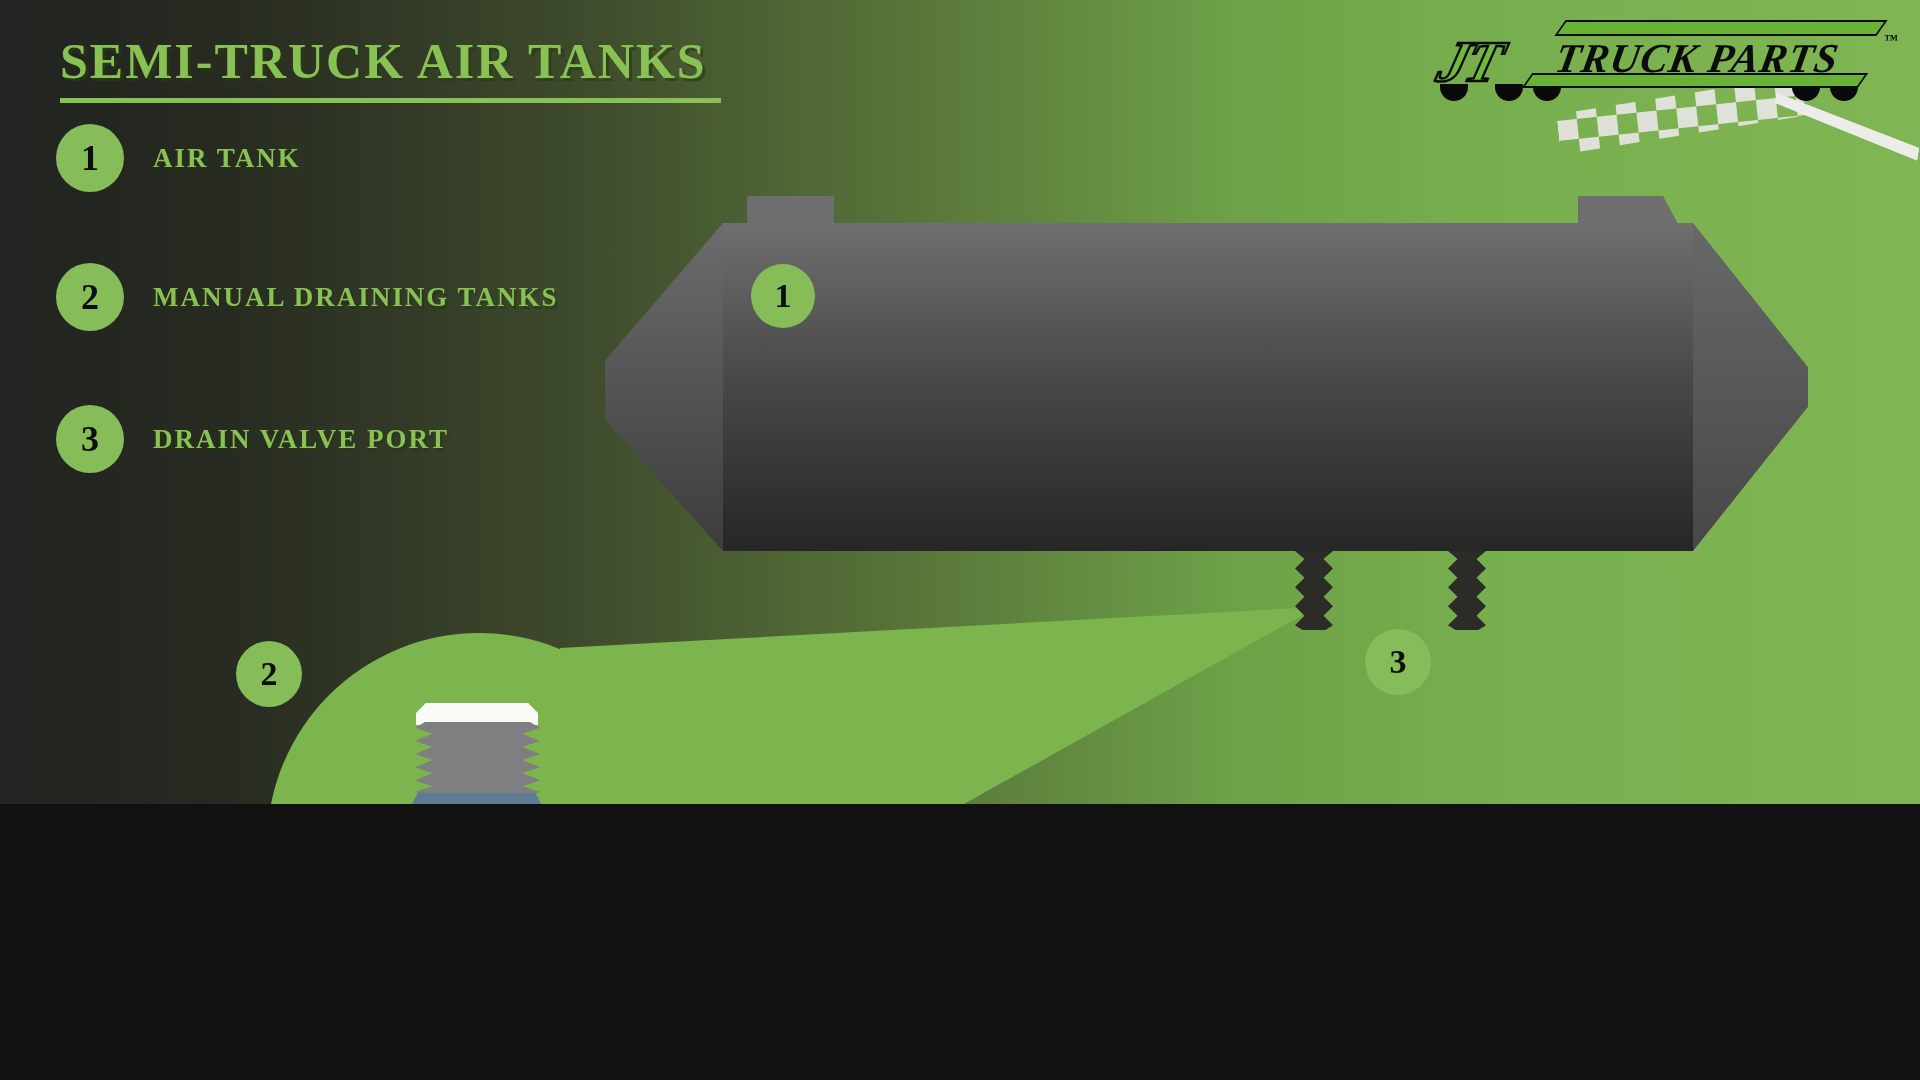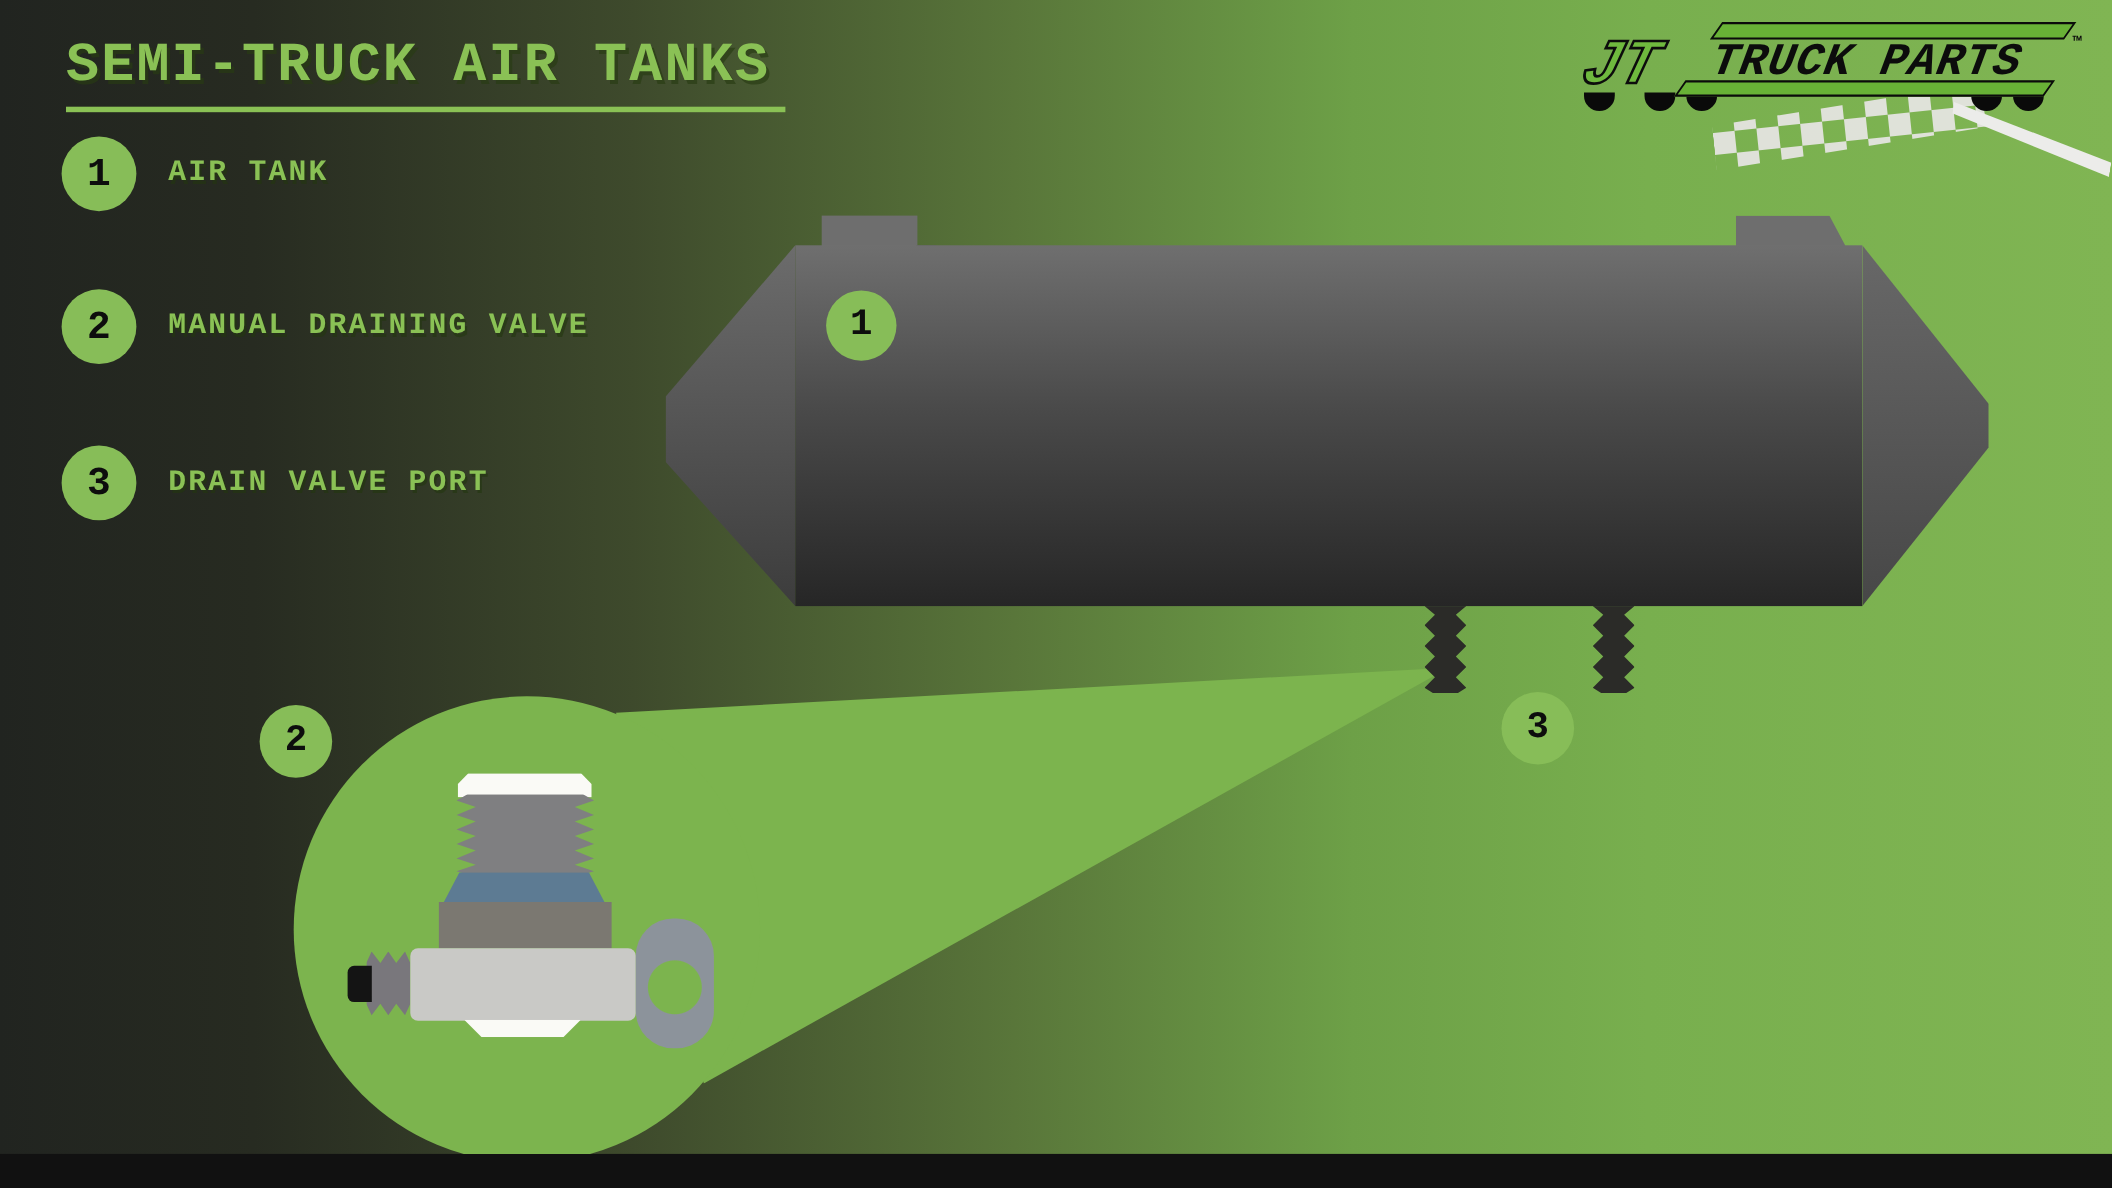--- a/index.html
+++ b/index.html
@@ -1,18 +1,18 @@
 <!DOCTYPE html>
 <html><head>
 <meta charset="utf-8">
 <style>
   html,body{margin:0;padding:0;background:#111;}
   #canvas{
-    position:relative;width:1920px;height:1049px;overflow:hidden;
-    font-family:Liberation Mono, monospace;
+    position:relative;width:1920px;height:804px;overflow:hidden;
+    font-family:Liberation Serif, serif;
     background:linear-gradient(90deg,#212420 0%,#272b21 12%,#3e4a2c 30%,#59763a 48%,#6da047 64%,#78af4e 78%,#80b553 100%);
   }
   .abs{position:absolute;}
 
   
   .page-title{
     left:60px;top:32px;
     font-size:50px;font-weight:900;letter-spacing:2px;color:#8ac155;
     text-shadow:3px 3px 0 rgba(40,60,18,.65);
     border-bottom:5px solid #8ac155;padding:0 14px 8px 0;
@@ -151,21 +151,21 @@
     <div class="abs legend-row" style="top:123px">
       <div class="legend-badge">
           <span>1</span>
         </div>
       <div class="legend-label">AIR TANK</div>
     </div>
     <div class="abs legend-row" style="top:262px">
       <div class="legend-badge">
           <span>2</span>
         </div>
-      <div class="legend-label">MANUAL DRAINING VALVE</div>
+      <div class="legend-label">MANUAL DRAINING TANKS</div>
     </div>
     <div class="abs legend-row" style="top:404px">
       <div class="legend-badge">
           <span>3</span>
         </div>
       <div class="legend-label">DRAIN VALVE PORT</div>
     </div>
   </div>
 
   <div class="abs logo">

